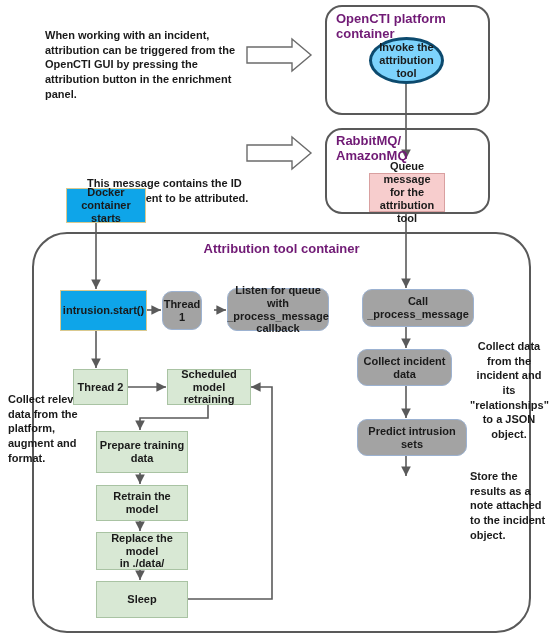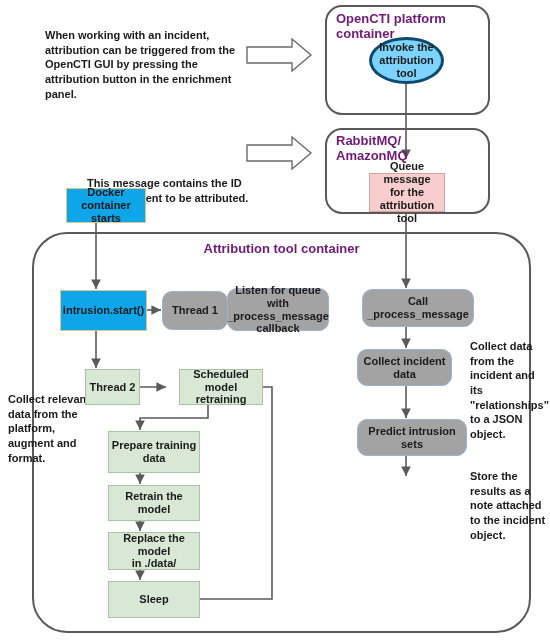--- a/index.html
+++ b/index.html
@@ -38,21 +38,20 @@
     border: 1px solid #8a8a8a;
   }
   .box.blue {
     background: #a3a3a3;
     border-color: #9cb2d1;
     border-radius: 10px;
   }
   .box.green {
     background: #d8e8d4;
     border-color: #a9c3a3;
-    margin-left: 12px;
   }
   .box.yellow {
     background: #0ea5e9;
     border-color: #d9c98f;
   }
   .box.pink {
     background: #f7cdcd;
     border-color: #d9a0a0;
   }
   .ellipse {
@@ -132,37 +131,37 @@
 AmazonMQ</div>
 
   <div class="container-label fs13" style="left:33px; top:241px; width:497px; text-align:center;">Attribution tool container</div>
 
   <div class="note fs11" style="left:45px; top:28px; width:210px;">When working with an incident, attribution can be triggered from the OpenCTI GUI by pressing the attribution button in the enrichment panel.</div>
 
   <div class="note fs11" style="left:87px; top:156px; width:168px;margin-top:20px;">This message contains the ID of the incident to be attributed.</div>
 
   <div class="note fs11" style="left:8px; top:392px; width:84px;">Collect relevant data from the platform, augment and format.</div>
 
-  <div class="note fs11" style="left:470px; top:339px; width:78px;">Collect data from the incident and its "relationships" to a JSON object.</div>
+  <div class="note fs11" style="left:470px; top:339px; width:78px;text-align:center;">Collect data from the incident and its "relationships" to a JSON object.</div>
 
   <div class="note fs11" style="left:470px; top:469px; width:78px;">Store the results as a note attached to the incident object.</div>
 
   <div class="node ellipse fs11" style="left:369px; top:37px; width:75px; height:47px;">Invoke the
 attribution tool</div>
 
   <div class="node box pink fs11" style="left:369px; top:173px; width:76px; height:39px;">Queue message
 for  the
 attribution tool</div>
 
   <div class="node box yellow fs11" style="left:66px; top:188px; width:80px; height:35px;">Docker
 container starts</div>
 
   <div class="node box yellow fs11" style="left:60px; top:290px; width:87px; height:41px;">intrusion.start()</div>
 
-  <div class="node box blue fs11" style="left:162px; top:291px; width:66px; height:39px;">Thread 1</div>
+  <div class="node box blue fs11" style="left:162px; top:291px; width:40px; height:39px;">Thread 1</div>
 
   <div class="node box blue fs11" style="left:227px; top:288px; width:102px; height:43px;">Listen for queue with
 _process_message
 callback</div>
 
   <div class="node box green fs11" style="left:73px; top:369px; width:55px; height:36px;">Thread 2</div>
 
   <div class="node box green fs11" style="left:167px; top:369px; width:84px; height:36px;">Scheduled model
 retraining</div>
 

